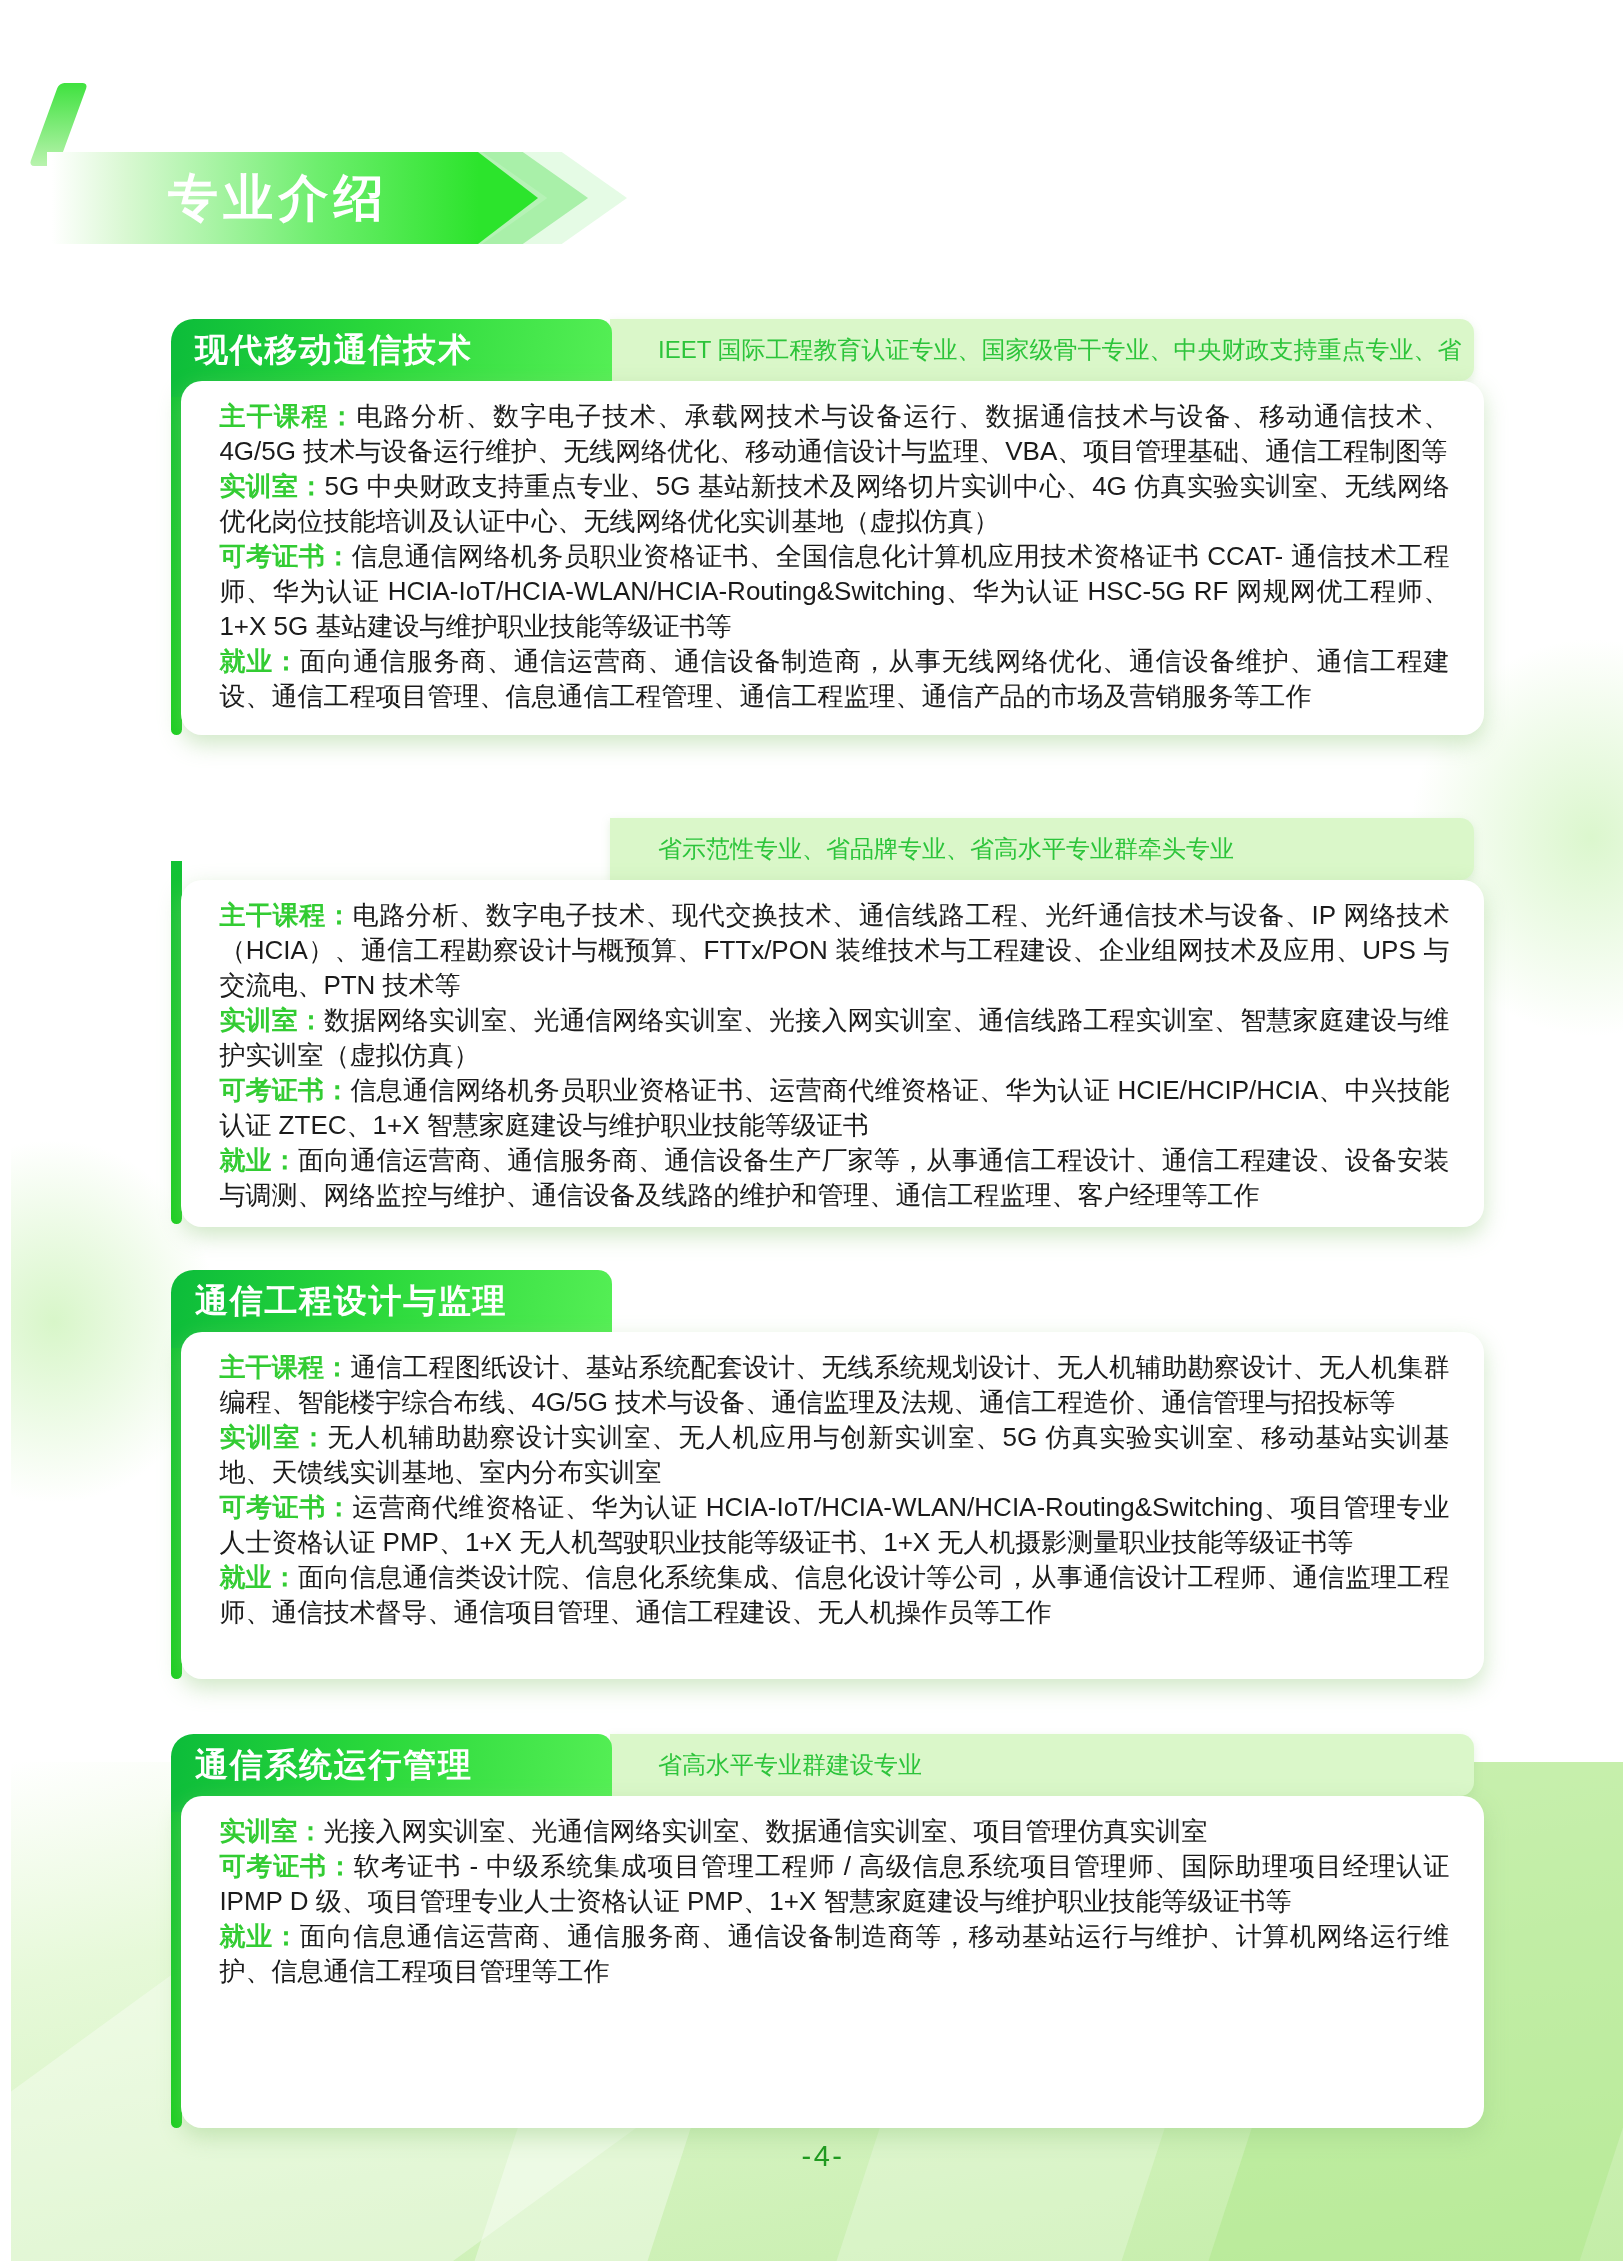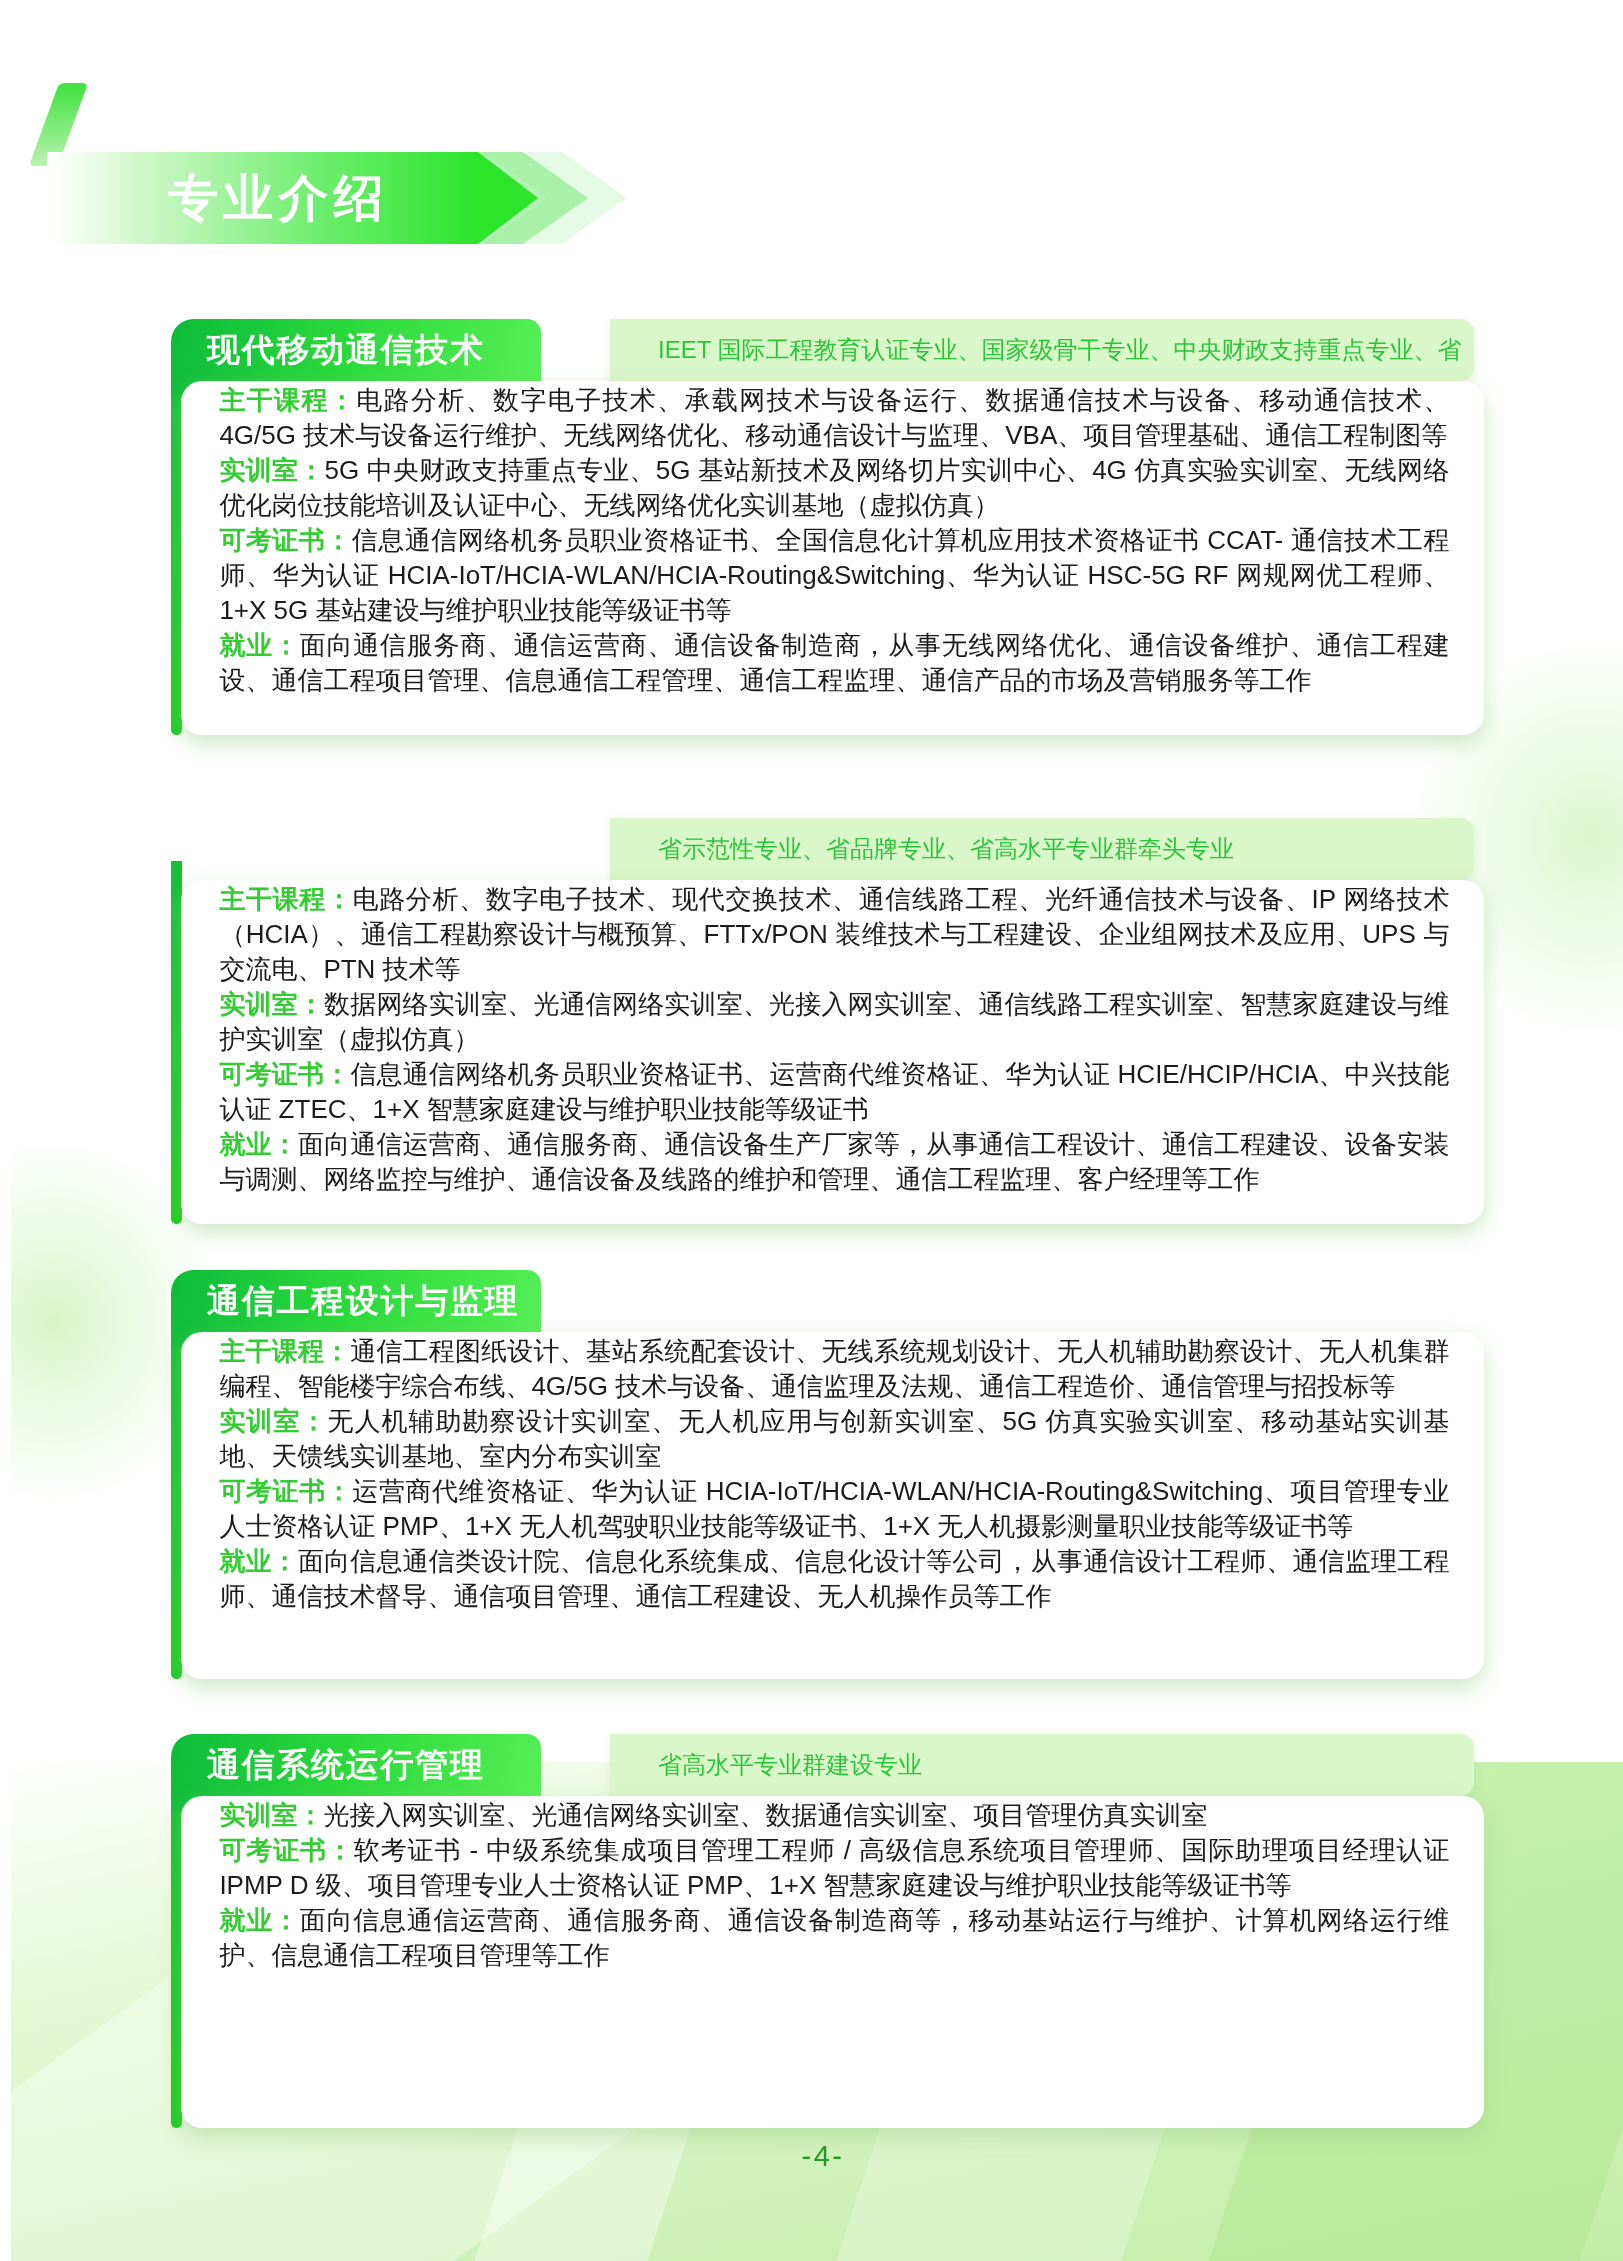--- a/index.html
+++ b/index.html
@@ -43,43 +43,43 @@
     background:linear-gradient(90deg,#ffffff 1%,#d9f8d2 16%,#6eee6e 55%,#2ce42c 88%);
     clip-path:polygon(0 0,calc(100% - 60px) 0,100% 50%,calc(100% - 60px) 100%,0 100%);
   }
   .banner .band-title{
     position:absolute;left:121px;top:0;line-height:92px;z-index:3;
     font-size:50px;font-weight:800;letter-spacing:5.2px;color:#ffffff;
   }
   
   .sec{position:absolute;left:160px;width:1314px;z-index:2;}
   .sec .tab{
-    position:absolute;left:0;top:0;width:370px;height:78px;z-index:2;
+    position:absolute;left:0;top:0;width:441px;height:78px;z-index:2;
     background:linear-gradient(100deg,#0cbc3a 0%,#2ad83b 45%,#55ef55 100%);
     border-radius:22.5px 14px 0 0;
     color:#ffffff;font-size:33px;font-weight:700;line-height:62px;
-    padding-left:36px;box-sizing:border-box;letter-spacing:1.7px;
+    padding-left:24px;box-sizing:border-box;letter-spacing:1.7px;
   }
   .sec .strip{
     position:absolute;left:439px;top:0;width:864px;height:62px;z-index:1;
     background:#daf7c9;border-radius:0 14px 14px 0;
     color:#2cc43a;font-size:24px;font-weight:500;line-height:62px;
     padding-left:48px;box-sizing:border-box;
     box-shadow:0 3.5px 8.6px rgba(150,205,130,.25);
   }
   .sec .bar{
     position:absolute;left:0;top:43px;bottom:0;width:11.2px;z-index:1;
     background:linear-gradient(180deg,#12c235,#18cf1e);
     border-radius:0 0 8.6px 8.6px;
   }
   .sec .card{
     position:absolute;left:10.4px;top:62px;width:1303px;z-index:3;box-sizing:border-box;
     background:#ffffff;border-radius:21px;
     box-shadow:0 8.6px 22.5px rgba(150,205,130,.45);
-    padding:2px 35px 14px 38px;
+    padding:18px 35px 14px 38px;
   }
   .sec .card p{margin:0;font-size:26px;line-height:35px;color:#1b1b1b;text-align:justify;}
   .sec .card .lbl{color:#33cc33;font-weight:700;}
   
   .footer{
     position:absolute;left:0;top:2140px;width:1624px;text-align:center;z-index:3;
     font-size:29px;color:#209a20;letter-spacing:2.6px;font-weight:500;
   }
 </style>
 </head>

